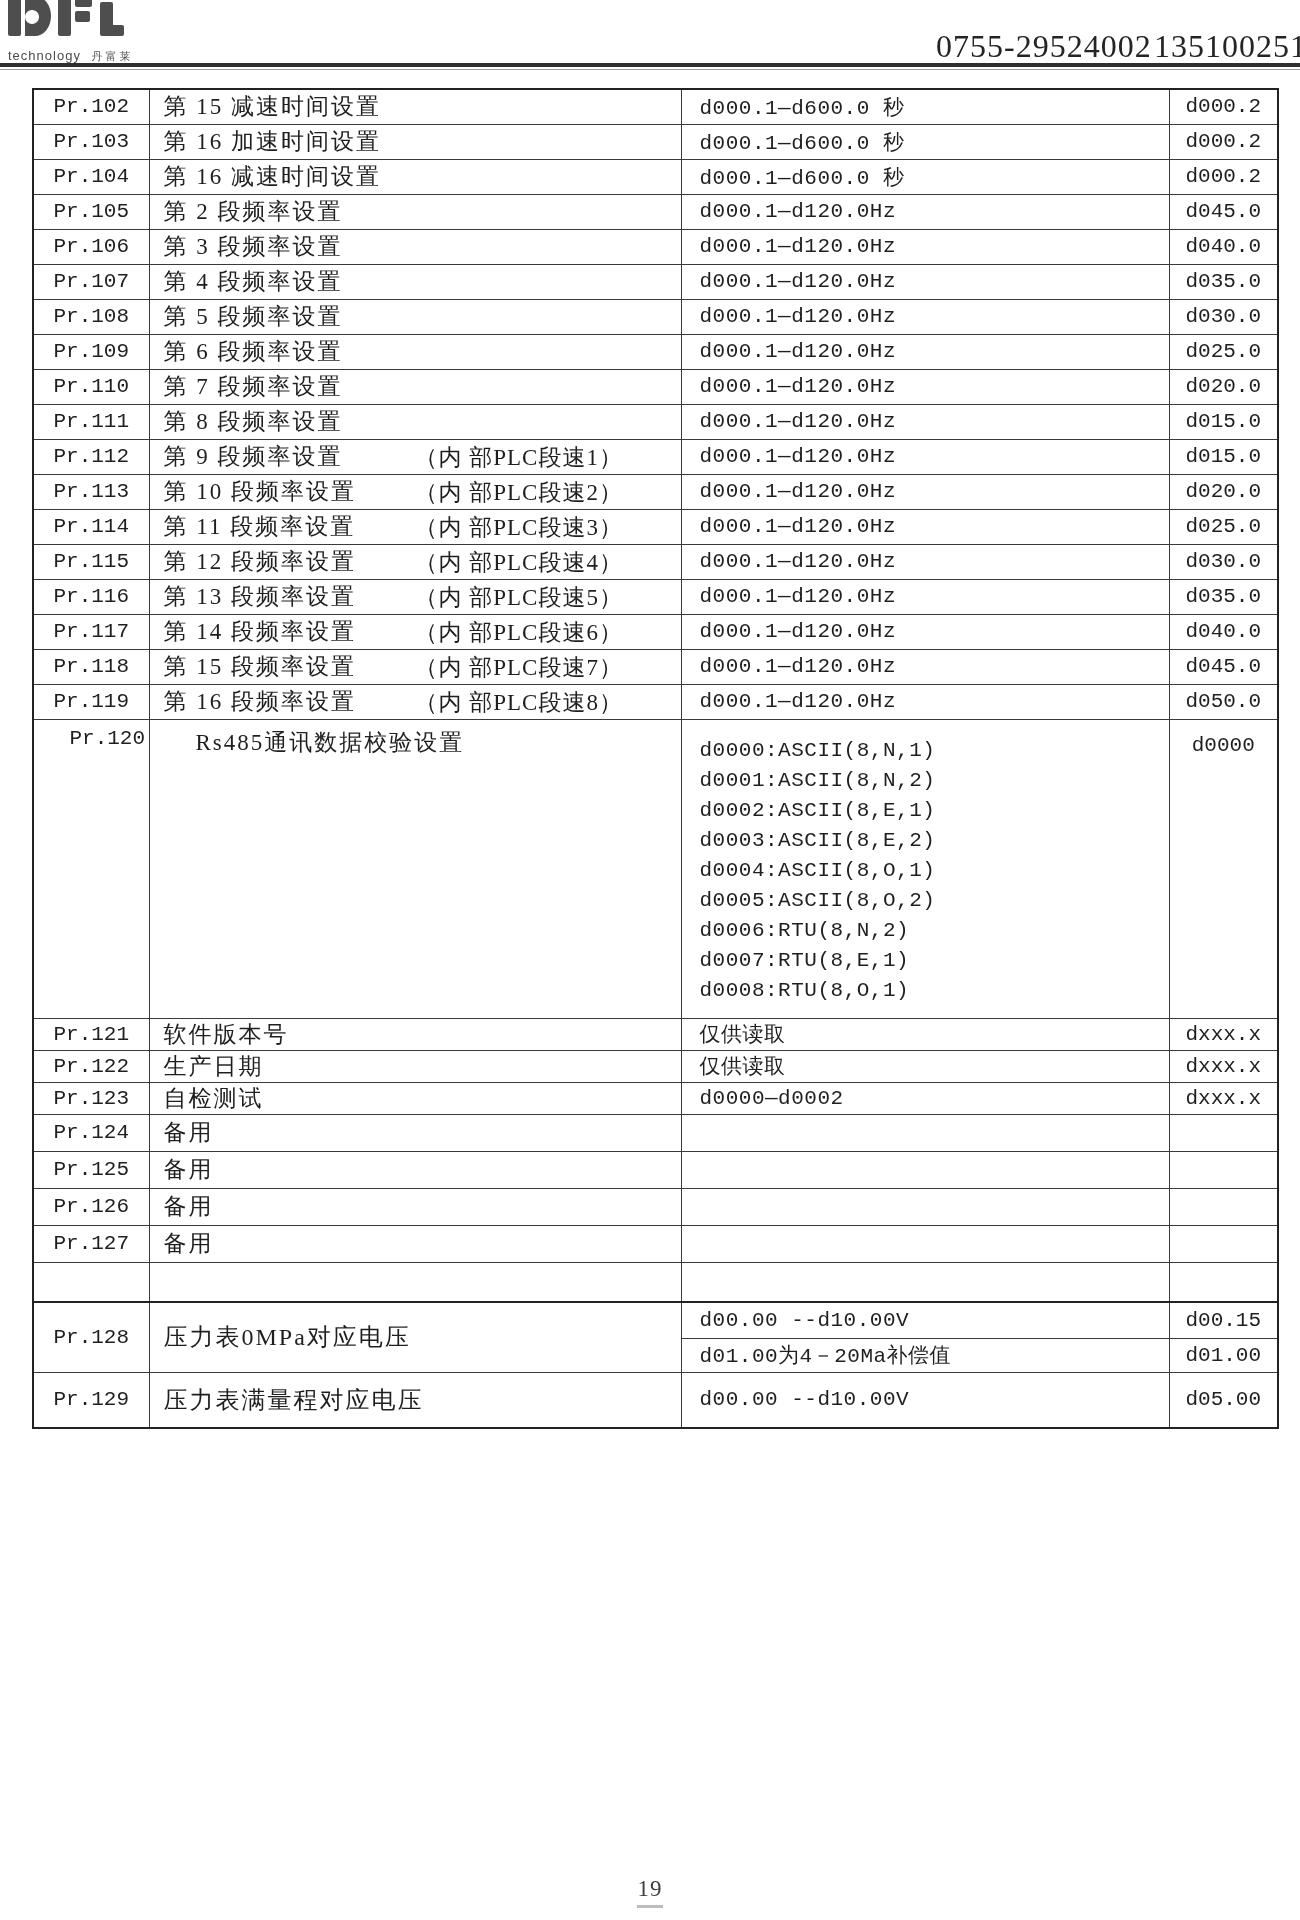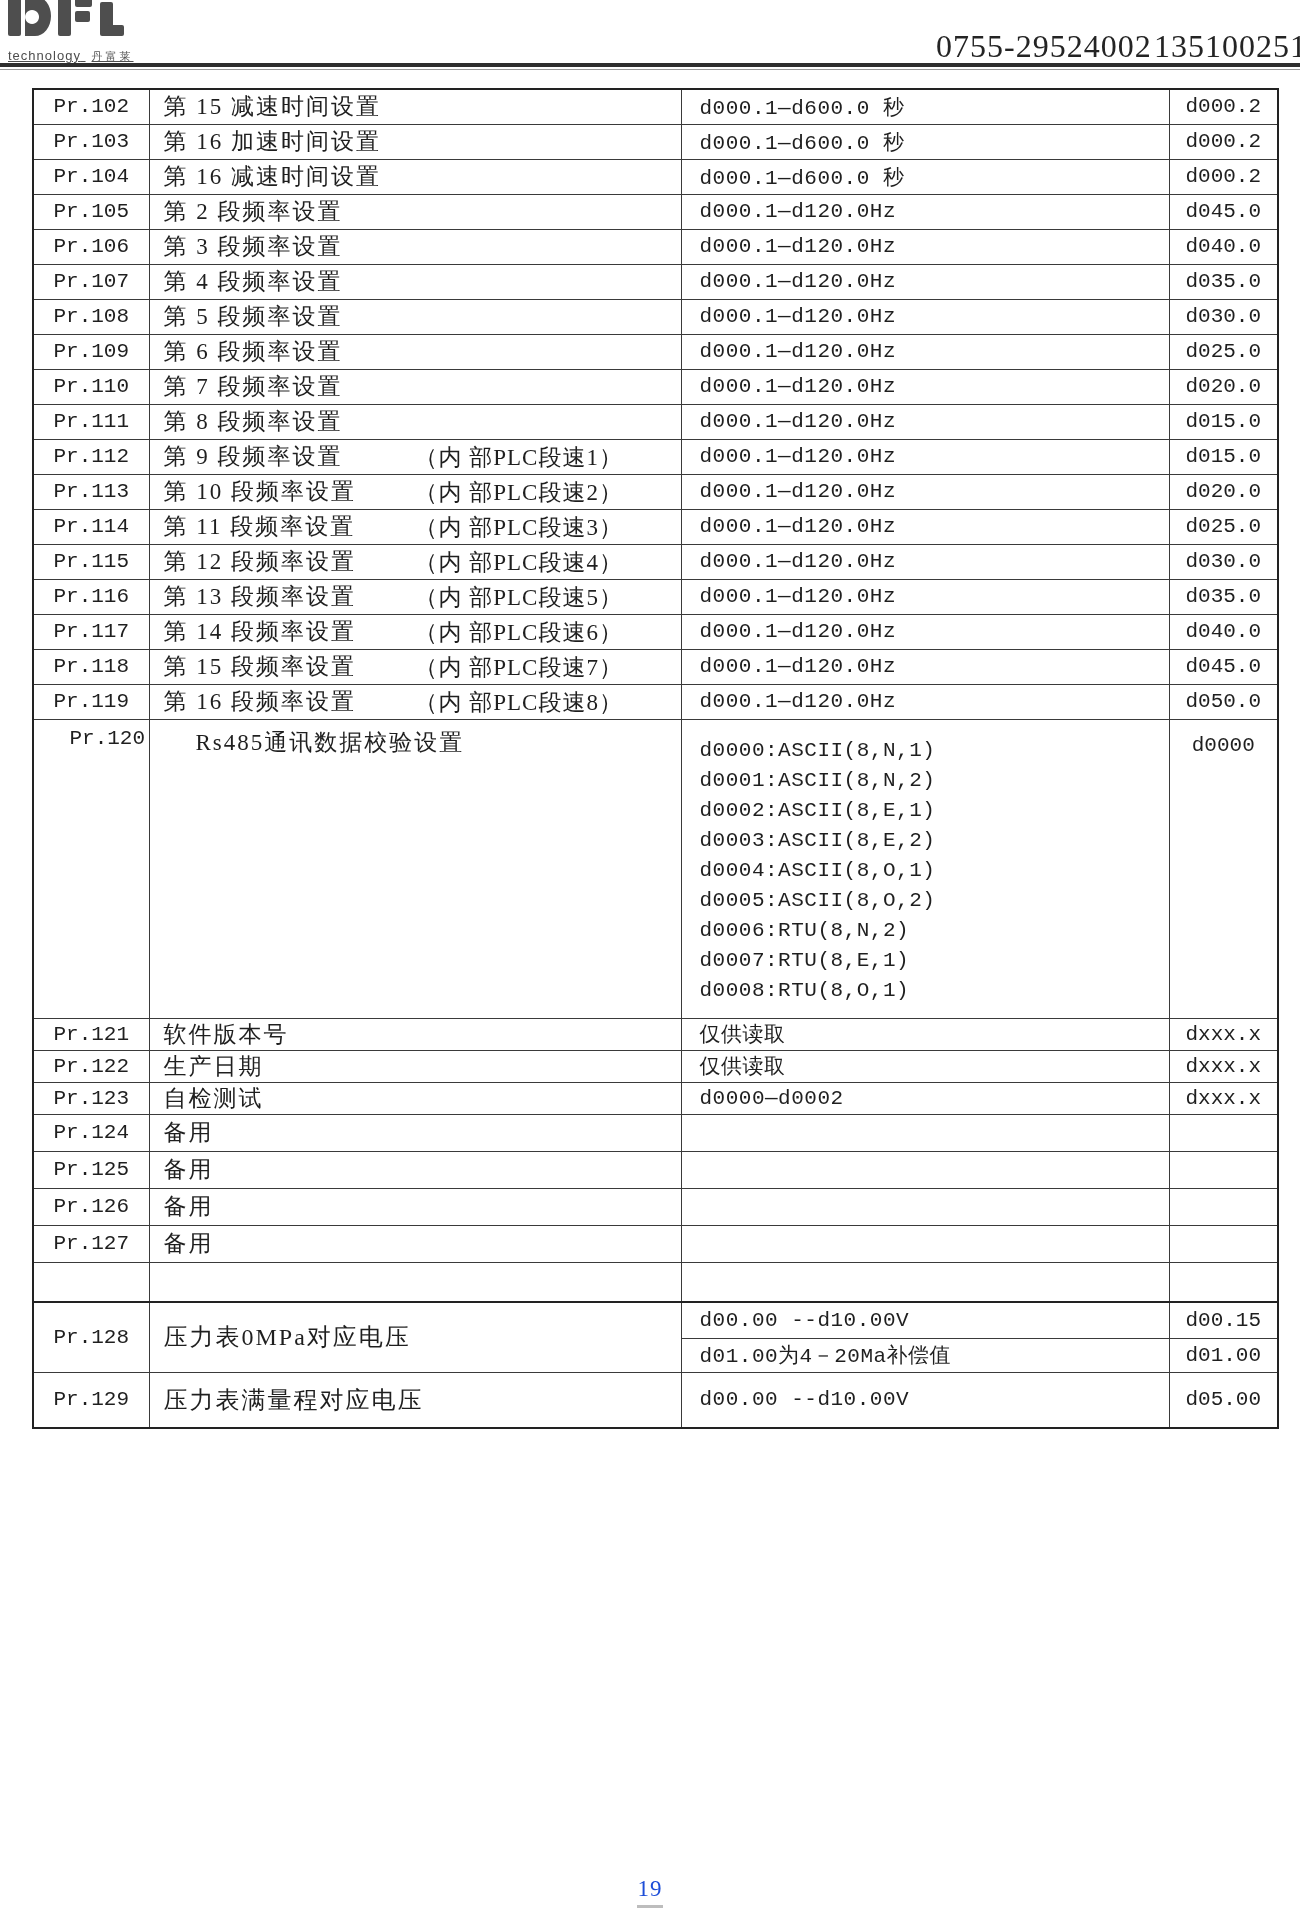--- a/index.html
+++ b/index.html
@@ -6,21 +6,21 @@
   .page{
     position:relative;width:1300px;height:1920px;background:#ffffff;
     margin:0 auto;overflow:hidden;
     font-family:"Liberation Serif","DejaVu Serif",serif;color:#222;
   }
   
   .hdr{position:absolute;top:0;left:0;width:100%;height:75px;}
   .logo{position:absolute;left:8px;top:-4px;width:150px;}
   .logo svg{display:block;}
   .logo-sub{margin-top:6px;font-family:"Liberation Sans","DejaVu Sans",sans-serif;
-    font-size:13px;color:#4d4d4d;letter-spacing:1px;white-space:nowrap;text-decoration:underline;}
+    font-size:13px;color:#4d4d4d;letter-spacing:1px;white-space:nowrap;}
   .logo-sub .cn{font-size:11px;letter-spacing:3px;margin-left:6px;color:#555;}
   .contact{position:absolute;top:28px;font-size:32px;color:#242424;letter-spacing:1px;}
   .contact.phone{left:936px;}
   .contact.mobile{left:1154px;}
   .rule-main{position:absolute;top:63px;left:0;width:100%;height:4px;background:#2e2e2e;}
   .rule-sub{position:absolute;top:69px;left:0;width:100%;height:1px;background:#9a9a9a;}
   
   .tblwrap{position:absolute;left:32px;top:88px;width:1245px;}
   table{border-collapse:collapse;table-layout:fixed;width:1245px;
     border:2.5px solid #222;}
@@ -45,21 +45,21 @@
   td.c-def{text-align:center;font-family:"Liberation Mono","DejaVu Sans Mono",monospace;
     font-size:21px;}
   tr.tall td{vertical-align:top;}
   tr.tall td.c-id, tr.tall td.c-name{padding-top:7px;padding-left:32px;}
   tr.tall td.c-def{padding-top:14px;margin-top:36px;}
   tr.tall td.c-range{padding-top:16px;padding-bottom:12px;margin-top:7px;}
   tr.tall .rline{line-height:30px;white-space:nowrap;}
   td.c-name.big{font-size:24px;}
   
   .footer{position:absolute;top:1876px;left:0;width:100%;text-align:center;}
-  .pageno{font-size:23px;color:#1d4ed8;letter-spacing:1px;}
+  .pageno{font-size:23px;color:#404040;letter-spacing:1px;}
   .pgmark{margin:3px auto 0;width:26px;height:3px;background:#bdbdbd;}
 </style>
 </head>
 <body>
 
 <div class="page">
 
   <div class="hdr">
     <div class="logo" title="DFL">
       <svg width="120" height="46" viewBox="0 0 120 46">

